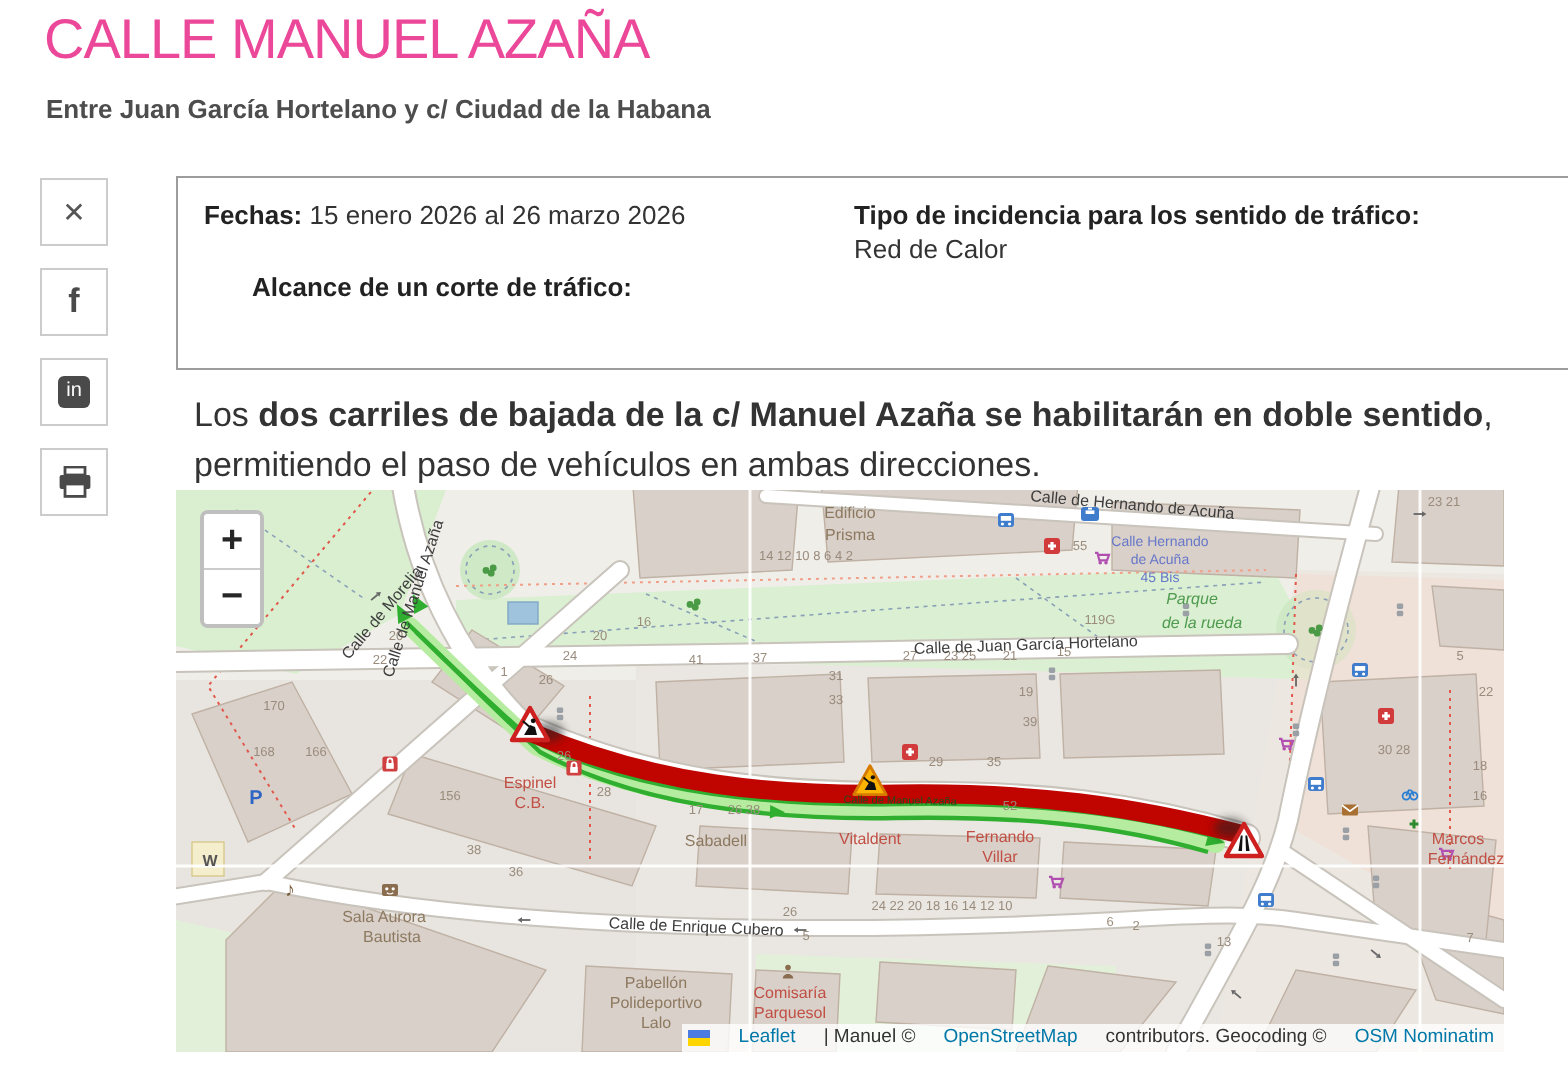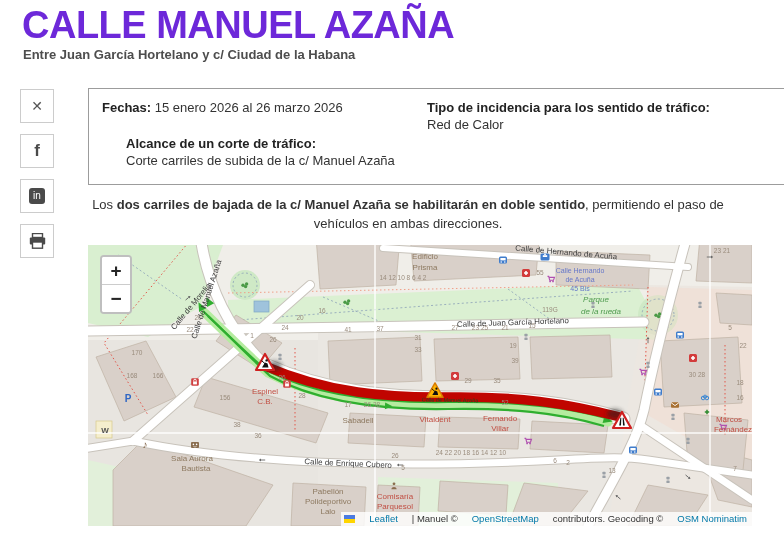--- a/index.html
+++ b/index.html
@@ -1,34 +1,34 @@
 <!DOCTYPE html>
 <html><head>
 <meta charset="utf-8">
 <style>
   html,body{margin:0;padding:0;background:#fff;}
   .page{position:relative;width:784px;height:537px;background:#fff;overflow:hidden;
         font-family:"Liberation Sans",sans-serif;color:#333;}
-  .title{position:absolute;left:22px;top:4px;margin:0;font-size:38px;font-weight:700;
-         letter-spacing:-0.5px;color:#6d28d9;}
+  .title{position:absolute;left:22px;top:4px;margin:0;font-size:28px;font-weight:400;
+         letter-spacing:-0.5px;color:#ec4899;}
   .subtitle{position:absolute;left:23px;top:47px;font-size:13px;font-weight:700;color:#4d4d4d;}
   .share{position:absolute;left:20px;top:89px;display:flex;flex-direction:column;gap:11px;}
   .share button{width:34px;height:34px;background:#fff;border:1px solid #ccc;cursor:pointer;
         display:flex;align-items:center;justify-content:center;padding:0;color:#4a4a4a;}
   .glyph-x{font-size:14px;color:#555;}
   .glyph-f{font-size:17px;font-weight:700;color:#4a4a4a;}
   .glyph-in{display:inline-block;background:#4a4a4a;color:#fff;font-size:10px;font-weight:400;
         width:16px;height:16px;line-height:16px;border-radius:3px;text-align:center;}
   .infobox{position:absolute;left:88px;top:88px;width:770px;height:97px;border:1px solid #9c9c9c;
         box-sizing:border-box;padding:11px 13px;font-size:13px;color:#333;display:grid;
         grid-template-columns:325px 1fr;}
   .infobox b{color:#222;}
   .group2{margin-top:21px;margin-left:24px;}
   .val{margin-top:2px;}
-  .desc{position:absolute;left:83px;top:196px;width:650px;font-size:13px;line-height:1.45;color:#333;text-align:center;}
+  .desc{position:absolute;left:97px;top:196px;width:650px;font-size:17px;line-height:1.45;color:#333;}
   .map{position:absolute;left:88px;top:245px;width:664px;height:281px;overflow:hidden;
        background:#f0eee9;cursor:grab;}
   .map svg{display:block;}
   .zoomctl{position:absolute;left:12px;top:10px;width:28px;border:2px solid rgba(0,0,0,0.25);
        border-radius:4px;overflow:hidden;background:#fff;z-index:5;}
   .zoomctl div{width:28px;height:27px;line-height:27px;text-align:center;font-size:19px;
        font-weight:700;color:#262626;background:#fff;cursor:pointer;}
   .zoomctl div:first-child{border-bottom:1px solid #ccc;}
   .attrib{position:absolute;right:0;bottom:0;background:rgba(255,255,255,0.8);font-size:9.5px;
        color:#333;padding:1px 5px 2px 3px;z-index:5;display:flex;align-items:center;gap:14px;}
@@ -73,21 +73,20 @@
   </div>
 
   <div class="infobox">
     <div>
       <div>
         <b>Fechas:</b>
         <span>15 enero 2026 al 26 marzo 2026</span>
       </div>
       <div class="group2">
         <div><b>Alcance de un corte de tráfico:</b></div>
-        <div class="val">Corte carriles de subida de la c/ Manuel Azaña</div>
       </div>
     </div>
     <div>
       <div><b>Tipo de incidencia para los sentido de tráfico:</b></div>
       <div class="val">Red de Calor</div>
     </div>
   </div>
 
   <div class="desc"><span>Los </span><b>dos carriles de bajada de la c/ Manuel Azaña se habilitarán en doble sentido</b><span>, permitiendo el paso de vehículos en ambas direcciones.</span></div>
 

